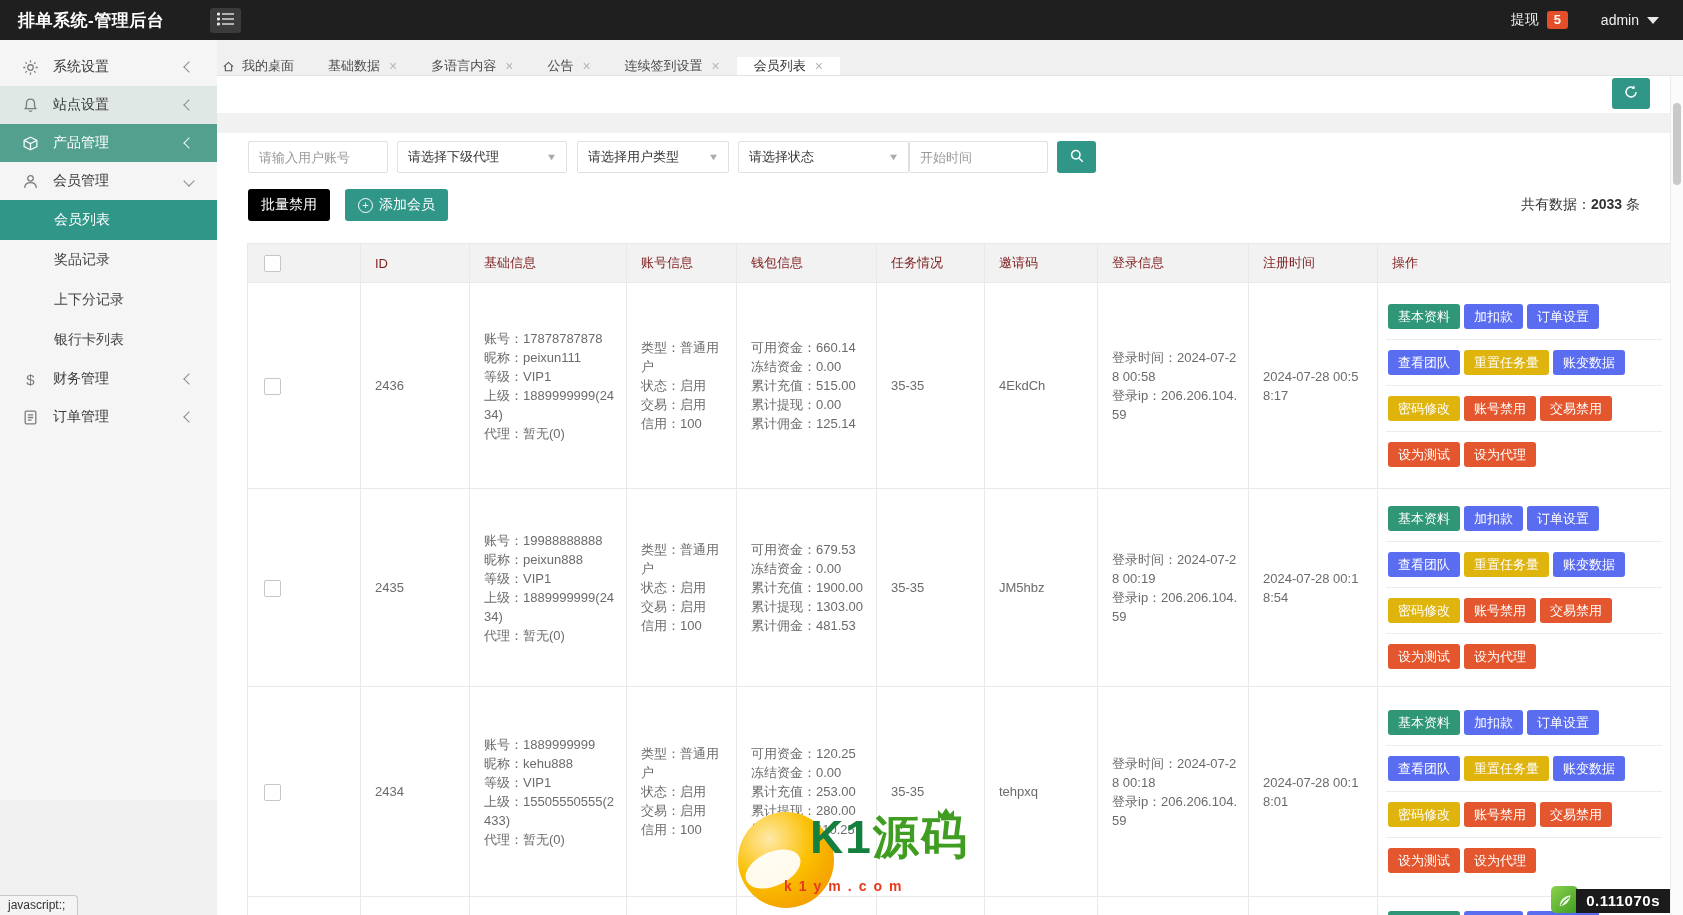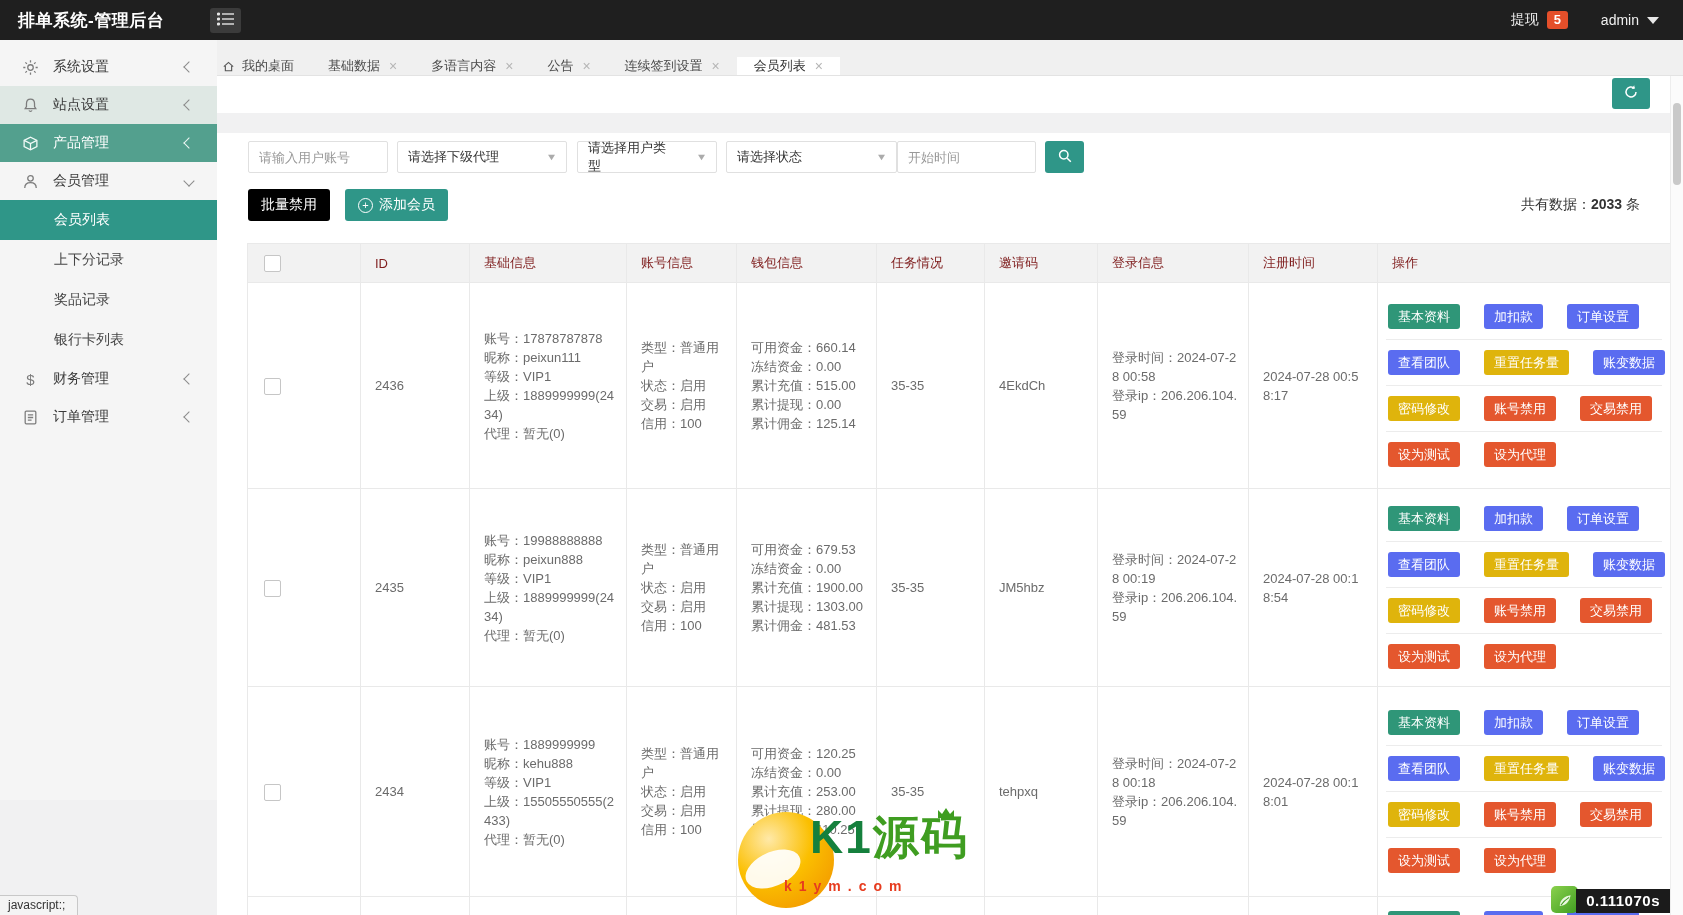--- a/index.html
+++ b/index.html
@@ -46,21 +46,21 @@
   .card{position:absolute;left:217px;top:133px;right:12px;bottom:0;background:#fff;overflow:hidden;z-index:3;}
   .filters{display:flex;align-items:center;margin:8px 0 0 31px;}
   .inp{height:30px;border:1px solid #e0e0e0;border-radius:2px;padding:0 10px;font-size:13px;color:#333;box-sizing:content-box;background:#fff;outline:none;font-family:inherit;}
   .inp::placeholder{color:#999;}
   .w140{width:118px;}
   .w139{width:117px;}
   .sel{height:32px;border:1px solid #e0e0e0;border-radius:2px;background:#fff;display:flex;align-items:center;justify-content:space-between;padding:0 10px;box-sizing:border-box;cursor:pointer;}
   .sel-val{font-size:13px;color:#333;}
   .sel-caret{font-size:9px;color:#ababab;transform:scaleX(1.3);}
   .sel1{width:170px;margin-left:9px;}
-  .sel2{width:140px;margin-left:10px;gap:24px;}
+  .sel2{width:152px;margin-left:10px;gap:24px;}
   .sel3{width:171px;margin-left:9px;}
   .filters .inp.w139{}
   .search-btn{margin-left:9px;width:39px;height:32px;background:#2f9688;border:none;border-radius:3px;display:flex;align-items:center;justify-content:center;cursor:pointer;}
 
   .bar2{display:flex;align-items:center;margin:16px 31px 0 31px;}
   .btn{border:none;border-radius:3px;color:#fff;font-size:14px;padding:7px 13px;cursor:pointer;display:flex;align-items:center;font-family:inherit;}
   .btn-red{background:#000000;}
   .btn-teal{background:#2f9688;margin-left:15px;}
   .circle-plus{width:13px;height:13px;border:1px solid #fff;border-radius:50%;display:inline-flex;align-items:center;justify-content:center;font-size:11px;line-height:1;margin-right:6px;}
   .total{margin-left:auto;font-size:14px;color:#333;}
@@ -70,21 +70,21 @@
   .table-wrap{margin:22px 0 0 30px;}
   table{border-collapse:collapse;table-layout:fixed;width:1423px;border-left:1px solid #e9e9e9;border-top:1px solid #e9e9e9;}
   th,td{border-right:1px solid #e9e9e9;border-bottom:1px solid #e9e9e9;}
   thead th{background:#f2f2f2;height:36px;font-weight:normal;color:#7f1d1d;text-align:left;padding-left:14px;font-size:13px;}
   td{padding:8px 10px 8px 14px;font-size:13px;color:#6b6b6b;line-height:19px;vertical-align:middle;word-break:break-all;}
   .r1{height:206px;} .r2{height:198px;} .r3{height:210px;} .r4{height:120px;}
   .r4 td{vertical-align:top;}
   .cb{display:inline-block;width:15px;height:15px;border:1px solid #c6c6c6;border-radius:2px;background:#fff;vertical-align:middle;cursor:pointer;}
   td.c-check,th.c-check{padding-left:16px;}
   td.c-ops{padding:0 8px;}
-  .opline{display:flex;align-items:center;gap:24px;padding:10px 2px;border-bottom:1px solid #ececec;}
+  .opline{display:flex;align-items:center;gap:4px;padding:10px 2px;border-bottom:1px solid #ececec;}
   .opline.last{border-bottom:none;}
   .r4 .opline{border-bottom:none;padding-top:14px;}
   .abtn{border:none;border-radius:3px;color:#fff;font-size:13px;padding:6px 10px;line-height:1;white-space:nowrap;cursor:pointer;font-family:inherit;}
   .abtn.g{background:#2f9678;}
   .abtn.b{background:#5a6cf0;}
   .abtn.y{background:#dfb40c;}
   .abtn.r{background:#e4572e;}
 
   
   .watermark{position:absolute;left:738px;top:808px;width:310px;height:107px;z-index:6;pointer-events:none;}
@@ -174,24 +174,24 @@
           </svg>
       </span>
       <span>会员管理</span>
       <span class="chev down"></span>
     </div>
     <div class="subnav">
       <div class="sub-item active">
           <span>会员列表</span>
         </div>
       <div class="sub-item">
-          <span>上下分记录</span>
+          <span>奖品记录</span>
         </div>
       <div class="sub-item">
-          <span>奖品记录</span>
+          <span>上下分记录</span>
         </div>
       <div class="sub-item">
           <span>银行卡列表</span>
         </div>
     </div>
     <div class="nav-item">
       <span class="dollar-glyph">$</span>
       <span>财务管理</span>
       <span class="chev left"></span>
     </div>

